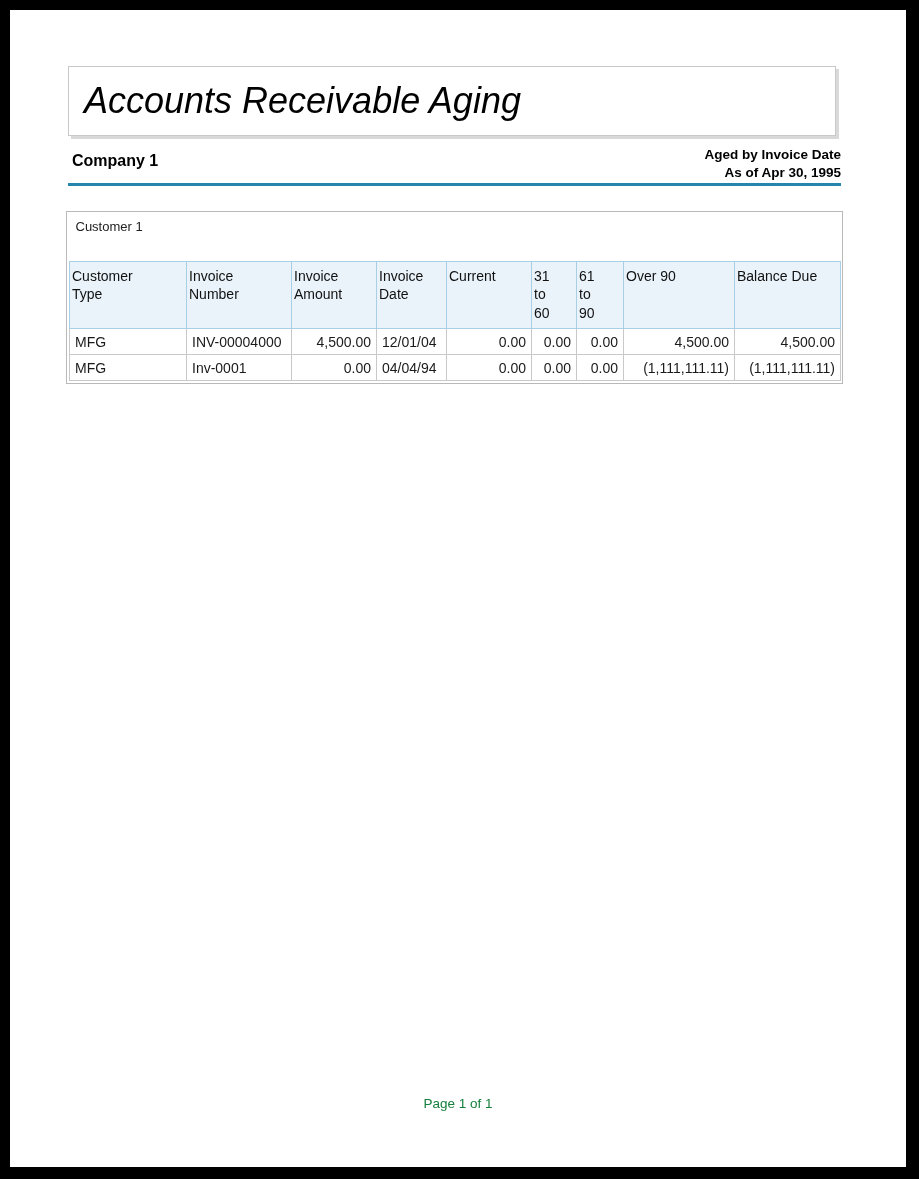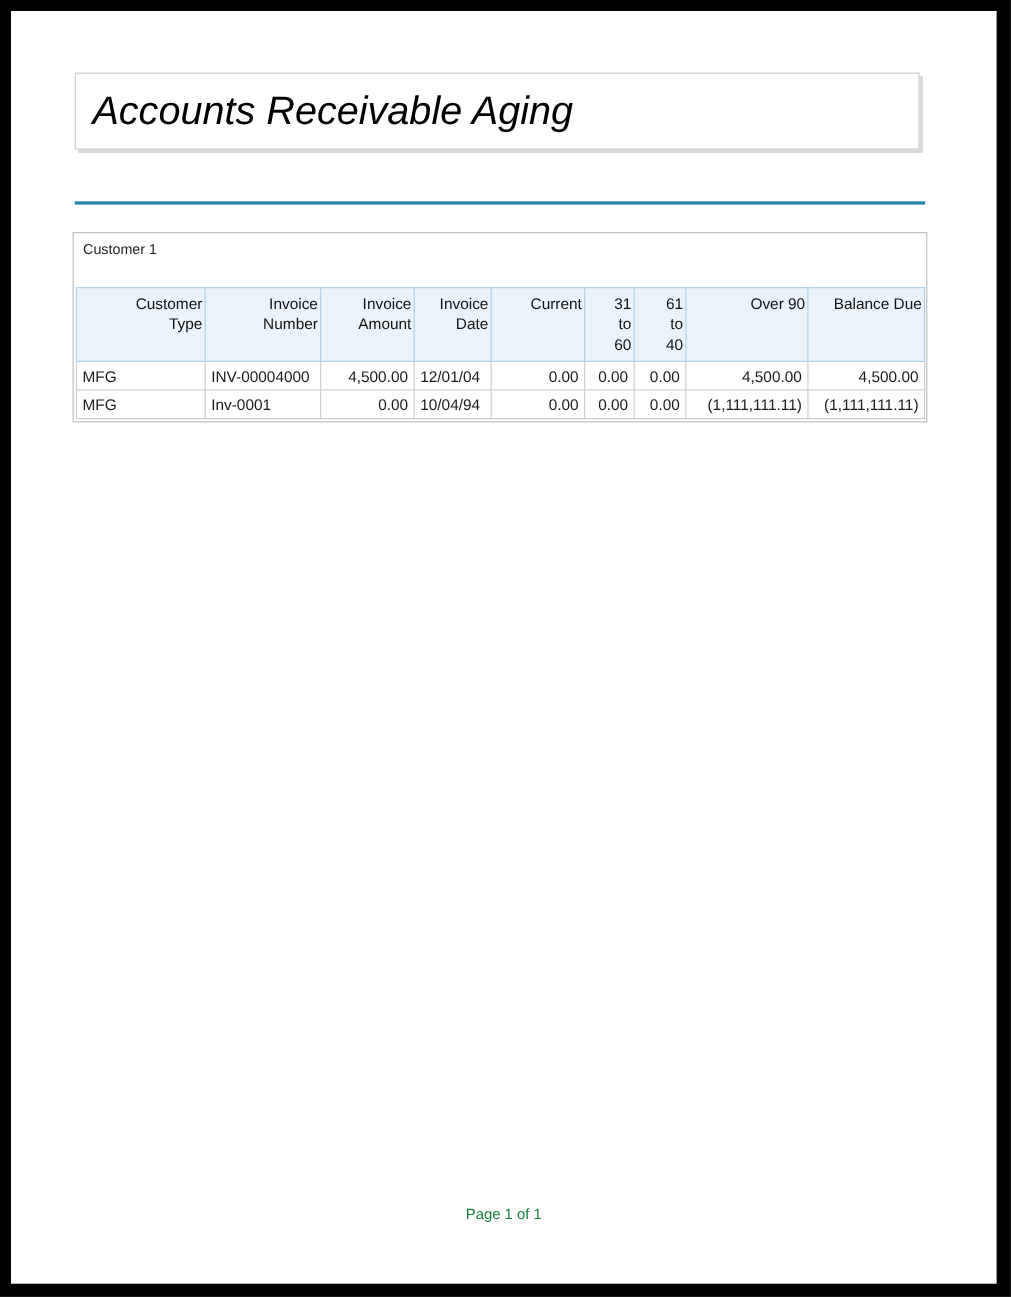--- a/index.html
+++ b/index.html
@@ -53,21 +53,21 @@
   table { border-collapse:collapse; width:771px; table-layout:fixed; }
   tr.group-row td {
     border:none; background:#fff;
     height:47px; vertical-align:top;
     padding:5px 6px; font-size:13px; color:#222;
   }
   th {
     background:#eaf3fa;
     border:1px solid #a9cfe6;
     font-weight:400; font-size:14px; color:#111;
-    text-align:right; vertical-align:top;
+    text-align:left; vertical-align:top;
     padding:5px 2px; line-height:1.35;
     white-space:pre-line;
     height:60px;
   }
   td {
     border:1px solid #c9c9c9;
     background:#fff;
     font-size:14px; color:#1a1a1a;
     padding:3px 5px; height:26px;
     vertical-align:middle;
@@ -94,20 +94,27 @@
 </style>
 </head>
 <body>
 
 <div class="page">
 
   <div class="title-box">
     <h1>Accounts Receivable Aging</h1>
   </div>
 
+  <div class="subhead">
+    <div class="company">Company 1</div>
+    <div class="aged-block">
+      <div>Aged by Invoice Date</div>
+      <div>As of Apr 30, 1995</div>
+    </div>
+  </div>
 
   <div class="rule"></div>
 
   <div class="table-wrap">
     <table>
       <colgroup>
         <col style="width:117px">
           <col style="width:105px">
           <col style="width:85px">
         <col style="width:70px">
@@ -129,40 +136,40 @@
           <th>Invoice
 Amount</th>
           <th>Invoice
 Date</th>
           <th>Current</th>
           <th>31
 to
 60</th>
           <th>61
 to
-40</th>
+90</th>
           <th>Over 90</th>
           <th>Balance Due</th>
         </tr>
         <tr class="data-row">
           <td>MFG</td>
           <td>INV-00004000</td>
           <td class="num">4,500.00</td>
           <td>12/01/04</td>
           <td class="num">0.00</td>
           <td class="num">0.00</td>
           <td class="num">0.00</td>
           <td class="num">4,500.00</td>
           <td class="num">4,500.00</td>
         </tr>
         <tr class="data-row">
           <td>MFG</td>
           <td>Inv-0001</td>
           <td class="num">0.00</td>
-          <td>10/04/94</td>
+          <td>04/04/94</td>
           <td class="num">0.00</td>
           <td class="num">0.00</td>
           <td class="num">0.00</td>
           <td class="num">(1,111,111.11)</td>
           <td class="num">(1,111,111.11)</td>
         </tr>
       </tbody>
     </table>
   </div>
 

